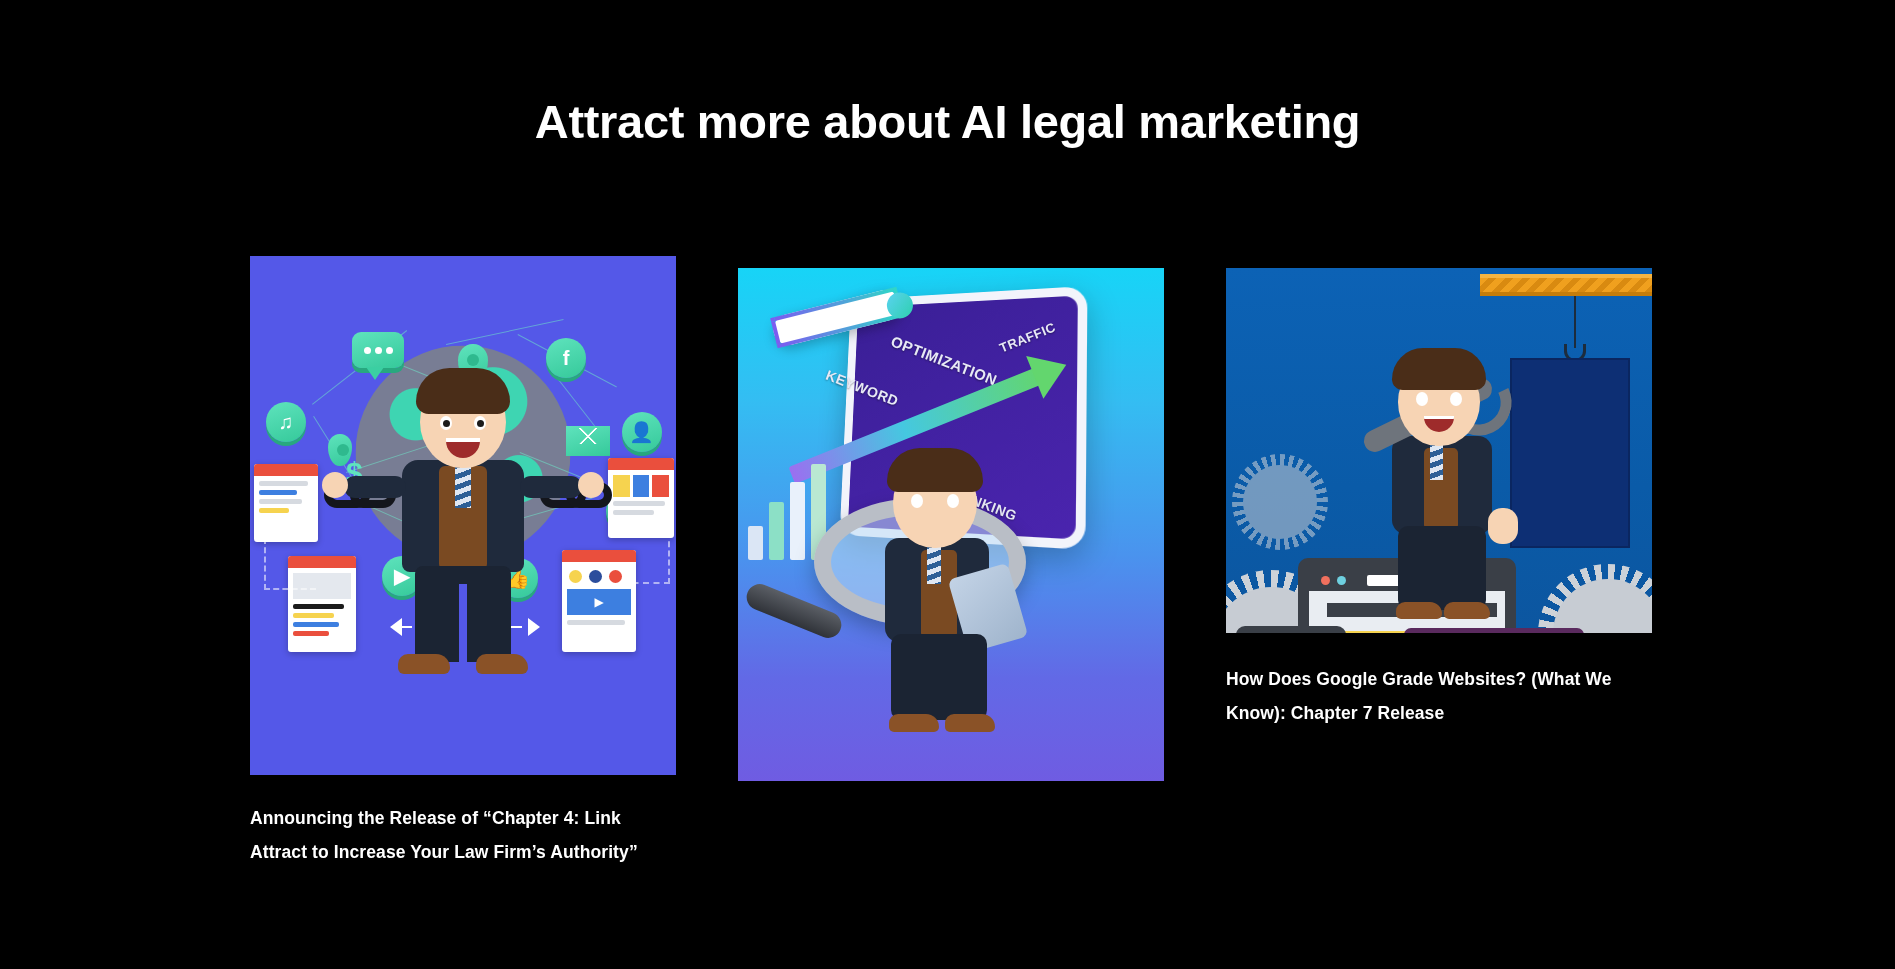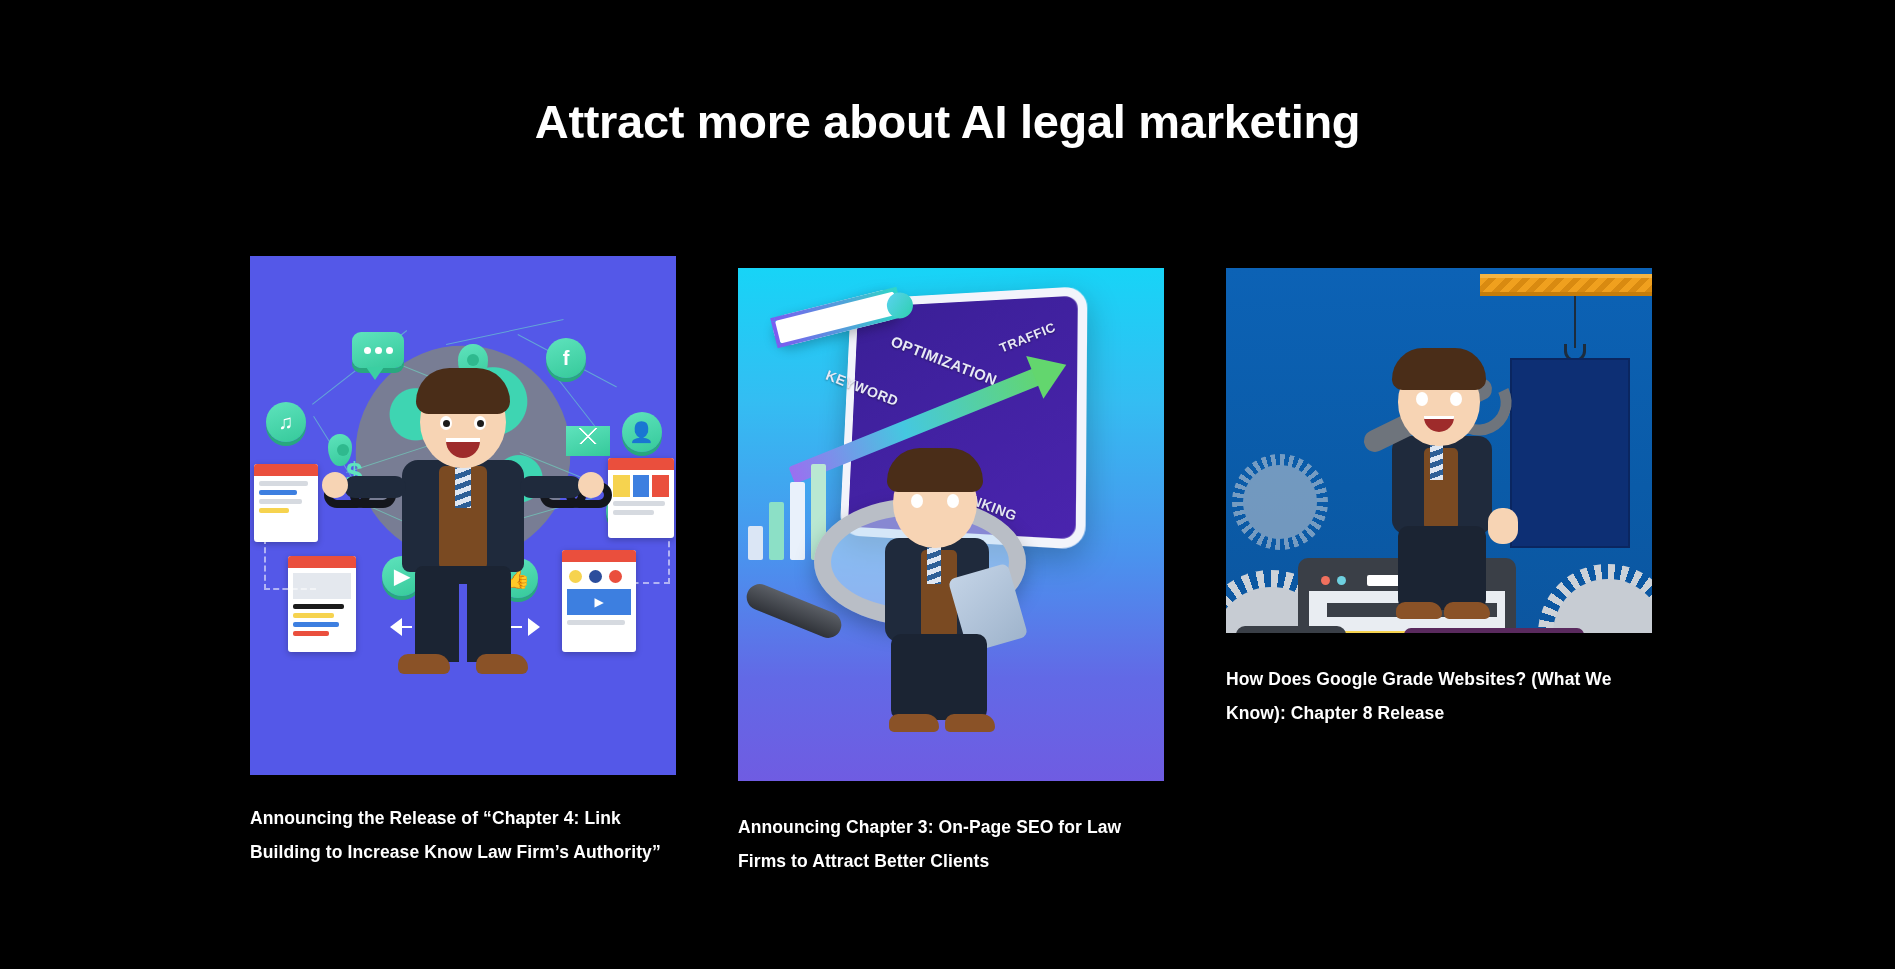--- a/index.html
+++ b/index.html
@@ -485,21 +485,21 @@
             <div class="shoe" style="right:10px;"></div>
             <div class="head">
               <div class="eye" style="left:20px;"></div>
               <div class="eye" style="right:20px;"></div>
               <div class="mouth"></div>
             </div>
             <div class="hair"></div>
           </div>
         </div>
       </div>
-      <h3 class="card-title">Announcing the Release of “Chapter 4: Link Building to Increase Know Law Firm’s Authority”</h3>
+      <h3 class="card-title">Announcing the Release of “Chapter 4: Link Attract to Increase Your Law Firm’s Authority”</h3>
     </article>
 
     <article class="card">
       <div class="card-thumb">
         <div class="illo2">
 
           <div class="screen"></div>
 
           <div class="searchbar"></div>
 
@@ -529,21 +529,20 @@
             <div class="shoe2" style="left:16px;"></div>
             <div class="shoe2" style="left:72px;"></div>
             <div class="head2">
               <div class="eye" style="left:18px;top:36px;position:absolute;width:12px;height:14px;background:#fff;border-radius:50%;"></div>
               <div class="eye" style="right:18px;top:36px;position:absolute;width:12px;height:14px;background:#fff;border-radius:50%;"></div>
             </div>
             <div class="hair2"></div>
           </div>
         </div>
       </div>
-      <h3 class="card-title">Announcing Chapter 3: On-Page SEO for Law Firms to Attract Better Clients</h3>
     </article>
 
     <article class="card">
       <div class="card-thumb">
         <div class="illo3">
 
           <div class="gear" style="left:-30px; top:302px; width:150px; height:150px;"></div>
           <div class="gear" style="right:-26px; top:296px; width:140px; height:140px;"></div>
           <div class="gear" style="left:6px; top:186px; width:96px; height:96px; opacity:.55;"></div>
 
@@ -605,17 +604,17 @@
             <div class="shoe3" style="left:68px;"></div>
             <div class="head3">
               <div style="position:absolute;left:18px;top:34px;width:12px;height:14px;background:#fff;border-radius:50%;"></div>
               <div style="position:absolute;right:18px;top:34px;width:12px;height:14px;background:#fff;border-radius:50%;"></div>
               <div style="position:absolute;left:26px;top:58px;width:30px;height:16px;background:#9e2b2b;border-radius:0 0 15px 15px;border-top:3px solid #fff;"></div>
             </div>
             <div class="hair3"></div>
           </div>
         </div>
       </div>
-      <h3 class="card-title">How Does Google Grade Websites? (What We Know): Chapter 8 Release</h3>
+      <h3 class="card-title">How Does Google Grade Websites? (What We Know): Chapter 7 Release</h3>
     </article>
 
   </div>
 </div>
 
 </body></html>

